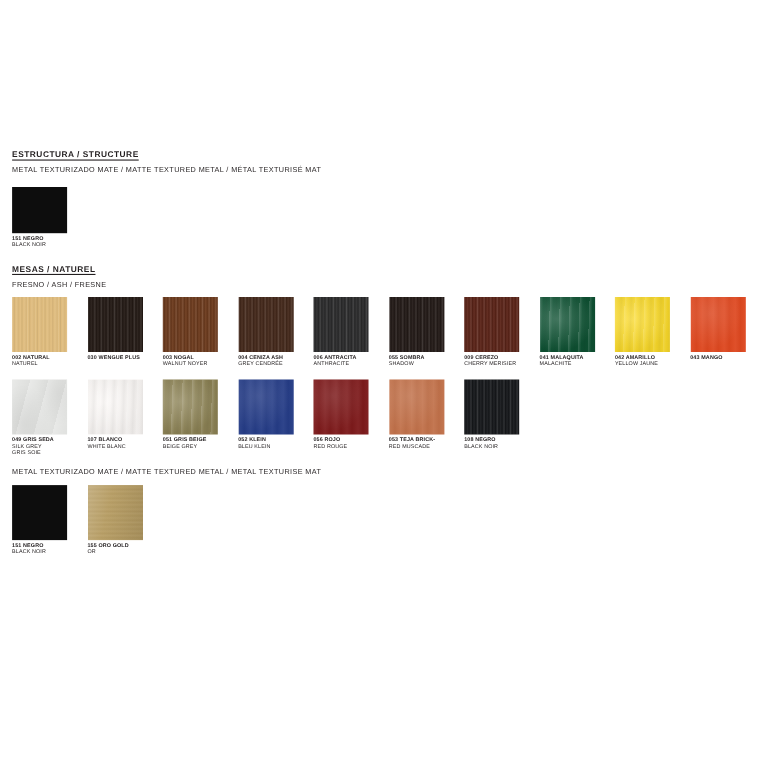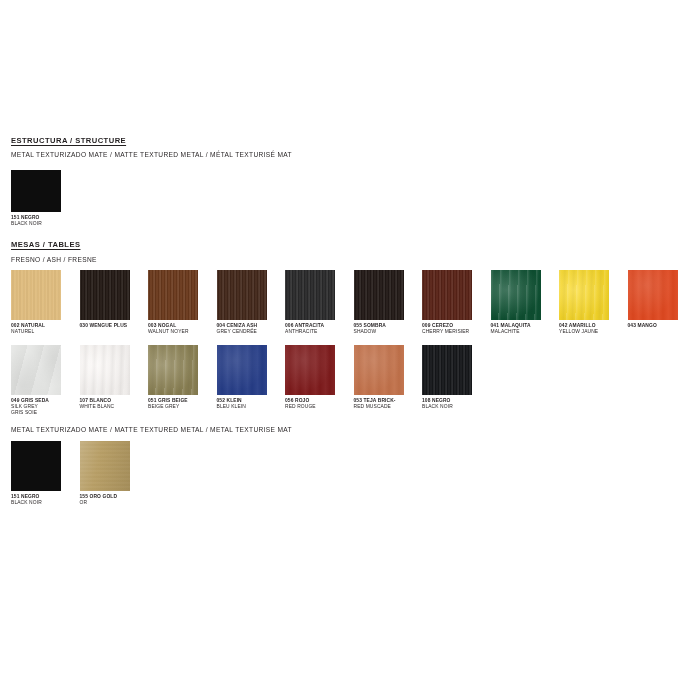--- a/index.html
+++ b/index.html
@@ -156,21 +156,21 @@
         <span class="grain"></span>
       </span>
       <div class="caption">
         <span class="ln code">151 NEGRO</span>
         <span class="ln">BLACK NOIR</span>
       </div>
     </div>
   </div>
 
   <div class="section" style="top:240px;">
-    <div class="sec-title">MESAS / TABLES</div>
+    <div class="sec-title">MESAS / NATUREL</div>
   </div>
   <div class="section" style="top:255px;">
     <div class="sec-sub">FRESNO / ASH / FRESNE</div>
   </div>
 
   <div class="swatch-row" style="top:270px;">
 
     <div class="swatch-cell">
       <span class="chip g-vert" style="background-color:#e0bd7f">
         <span class="grain"></span>

